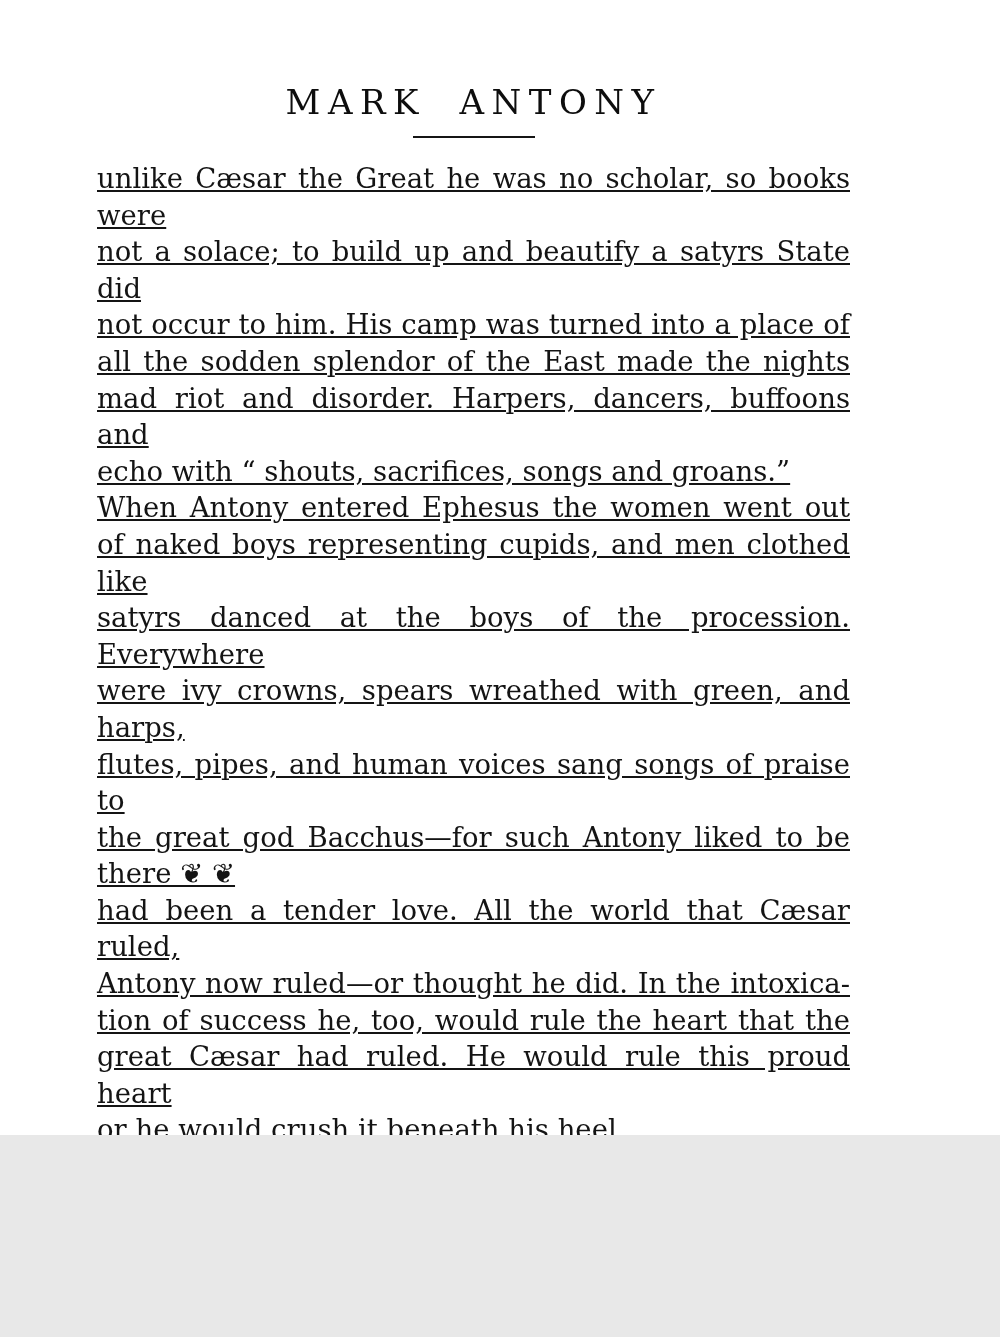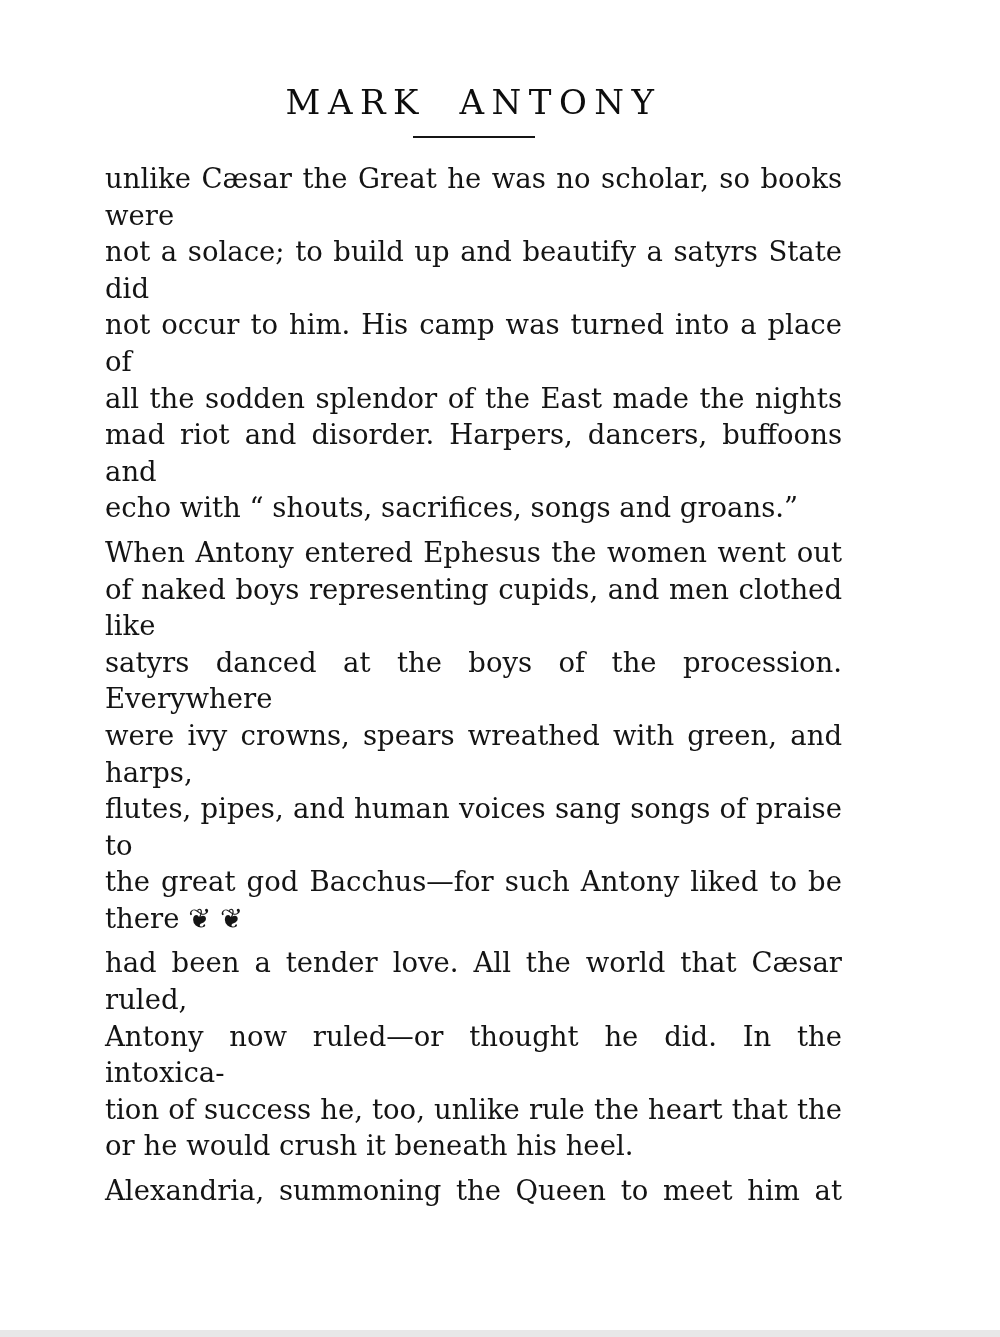--- a/index.html
+++ b/index.html
@@ -1,19 +1,19 @@
 <!DOCTYPE html>
 <html><head>
 <meta charset="utf-8">
 <style>
   html, body { margin: 0; padding: 0; background: #e8e8e8; }
   .page {
     position: relative;
     width: 1000px;
-    height: 1330px;
+    height: 1135px;
     background: #ffffff;
     color: #111111;
     font-family: "DejaVu Serif", "Liberation Serif", serif;
     overflow: hidden;
   }
   .content {
     position: absolute;
     left: 97px;
     top: 82px;
     width: 753px;
@@ -29,21 +29,21 @@
   }
   .rule {
     width: 122px;
     border-top: 2px solid #151515;
     margin: 14px auto 22px auto;
   }
   .body-text {
     font-size: 27.5px;
     color: #141414;
   }
-  .para { margin: 8px; }
+  .para { margin: 0; text-decoration: underline; }
   .line {
     line-height: 36.6px;
     text-align: justify;
     text-align-last: justify;
     white-space: normal;
   }
   .line.last {
     text-align-last: left;
   }
 </style>
@@ -68,21 +68,22 @@
           <div class="line">of naked boys representing cupids, and men clothed like</div>
           <div class="line">satyrs danced at the boys of the procession.  Everywhere</div>
           <div class="line">were ivy crowns, spears wreathed with green, and harps,</div>
           <div class="line">flutes, pipes, and human voices sang songs of praise to</div>
           <div class="line">the great god Bacchus—for such Antony liked to be</div>
           <div class="line last">there ❦ ❦</div>
         </div>
         <div class="para">
           <div class="line">had been a tender love. All the world that Cæsar ruled,</div>
           <div class="line">Antony now ruled—or thought he did. In the intoxica-</div>
-          <div class="line">tion of success he, too, unlike rule the heart that the</div>
+          <div class="line">tion of success he, too, would rule the heart that the</div>
+          <div class="line">great Cæsar had ruled. He would rule this proud heart</div>
           <div class="line last">or he would crush it beneath his heel.</div>
         </div>
         <div class="para">
           <div class="line">Alexandria, summoning the Queen to meet him at</div>
         </div>
       </div>
 
   </div>
 </div>
 

